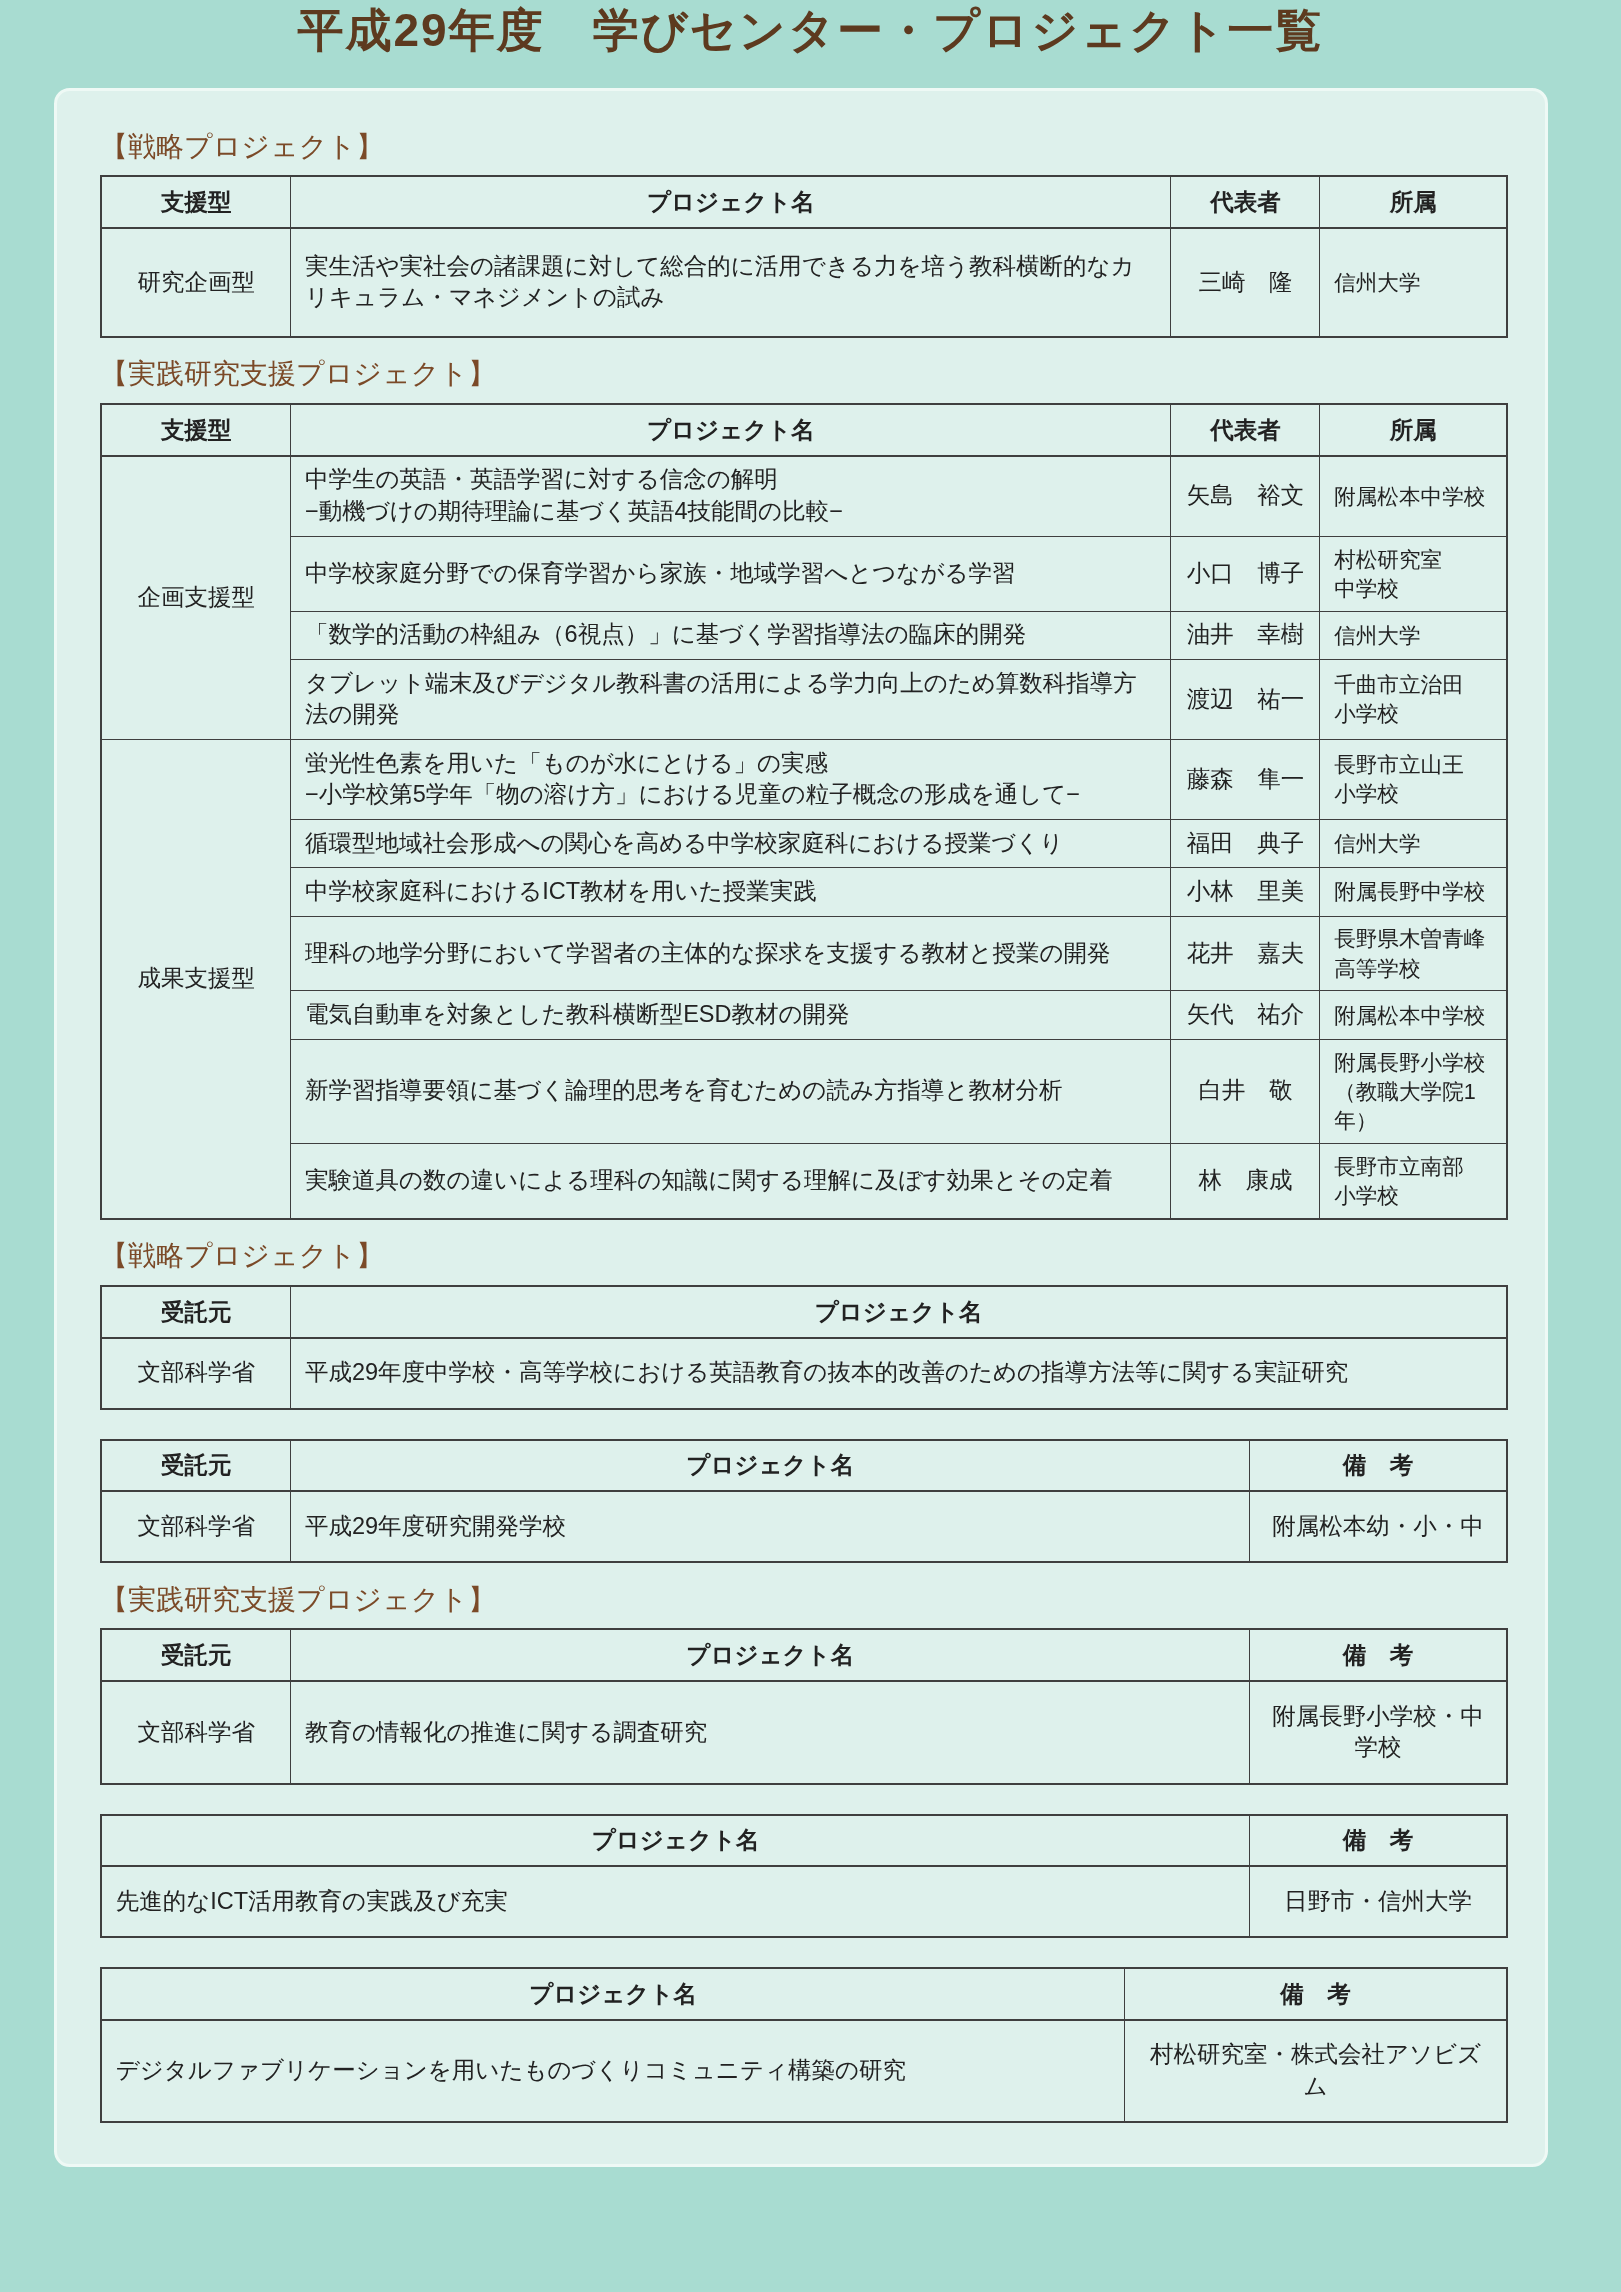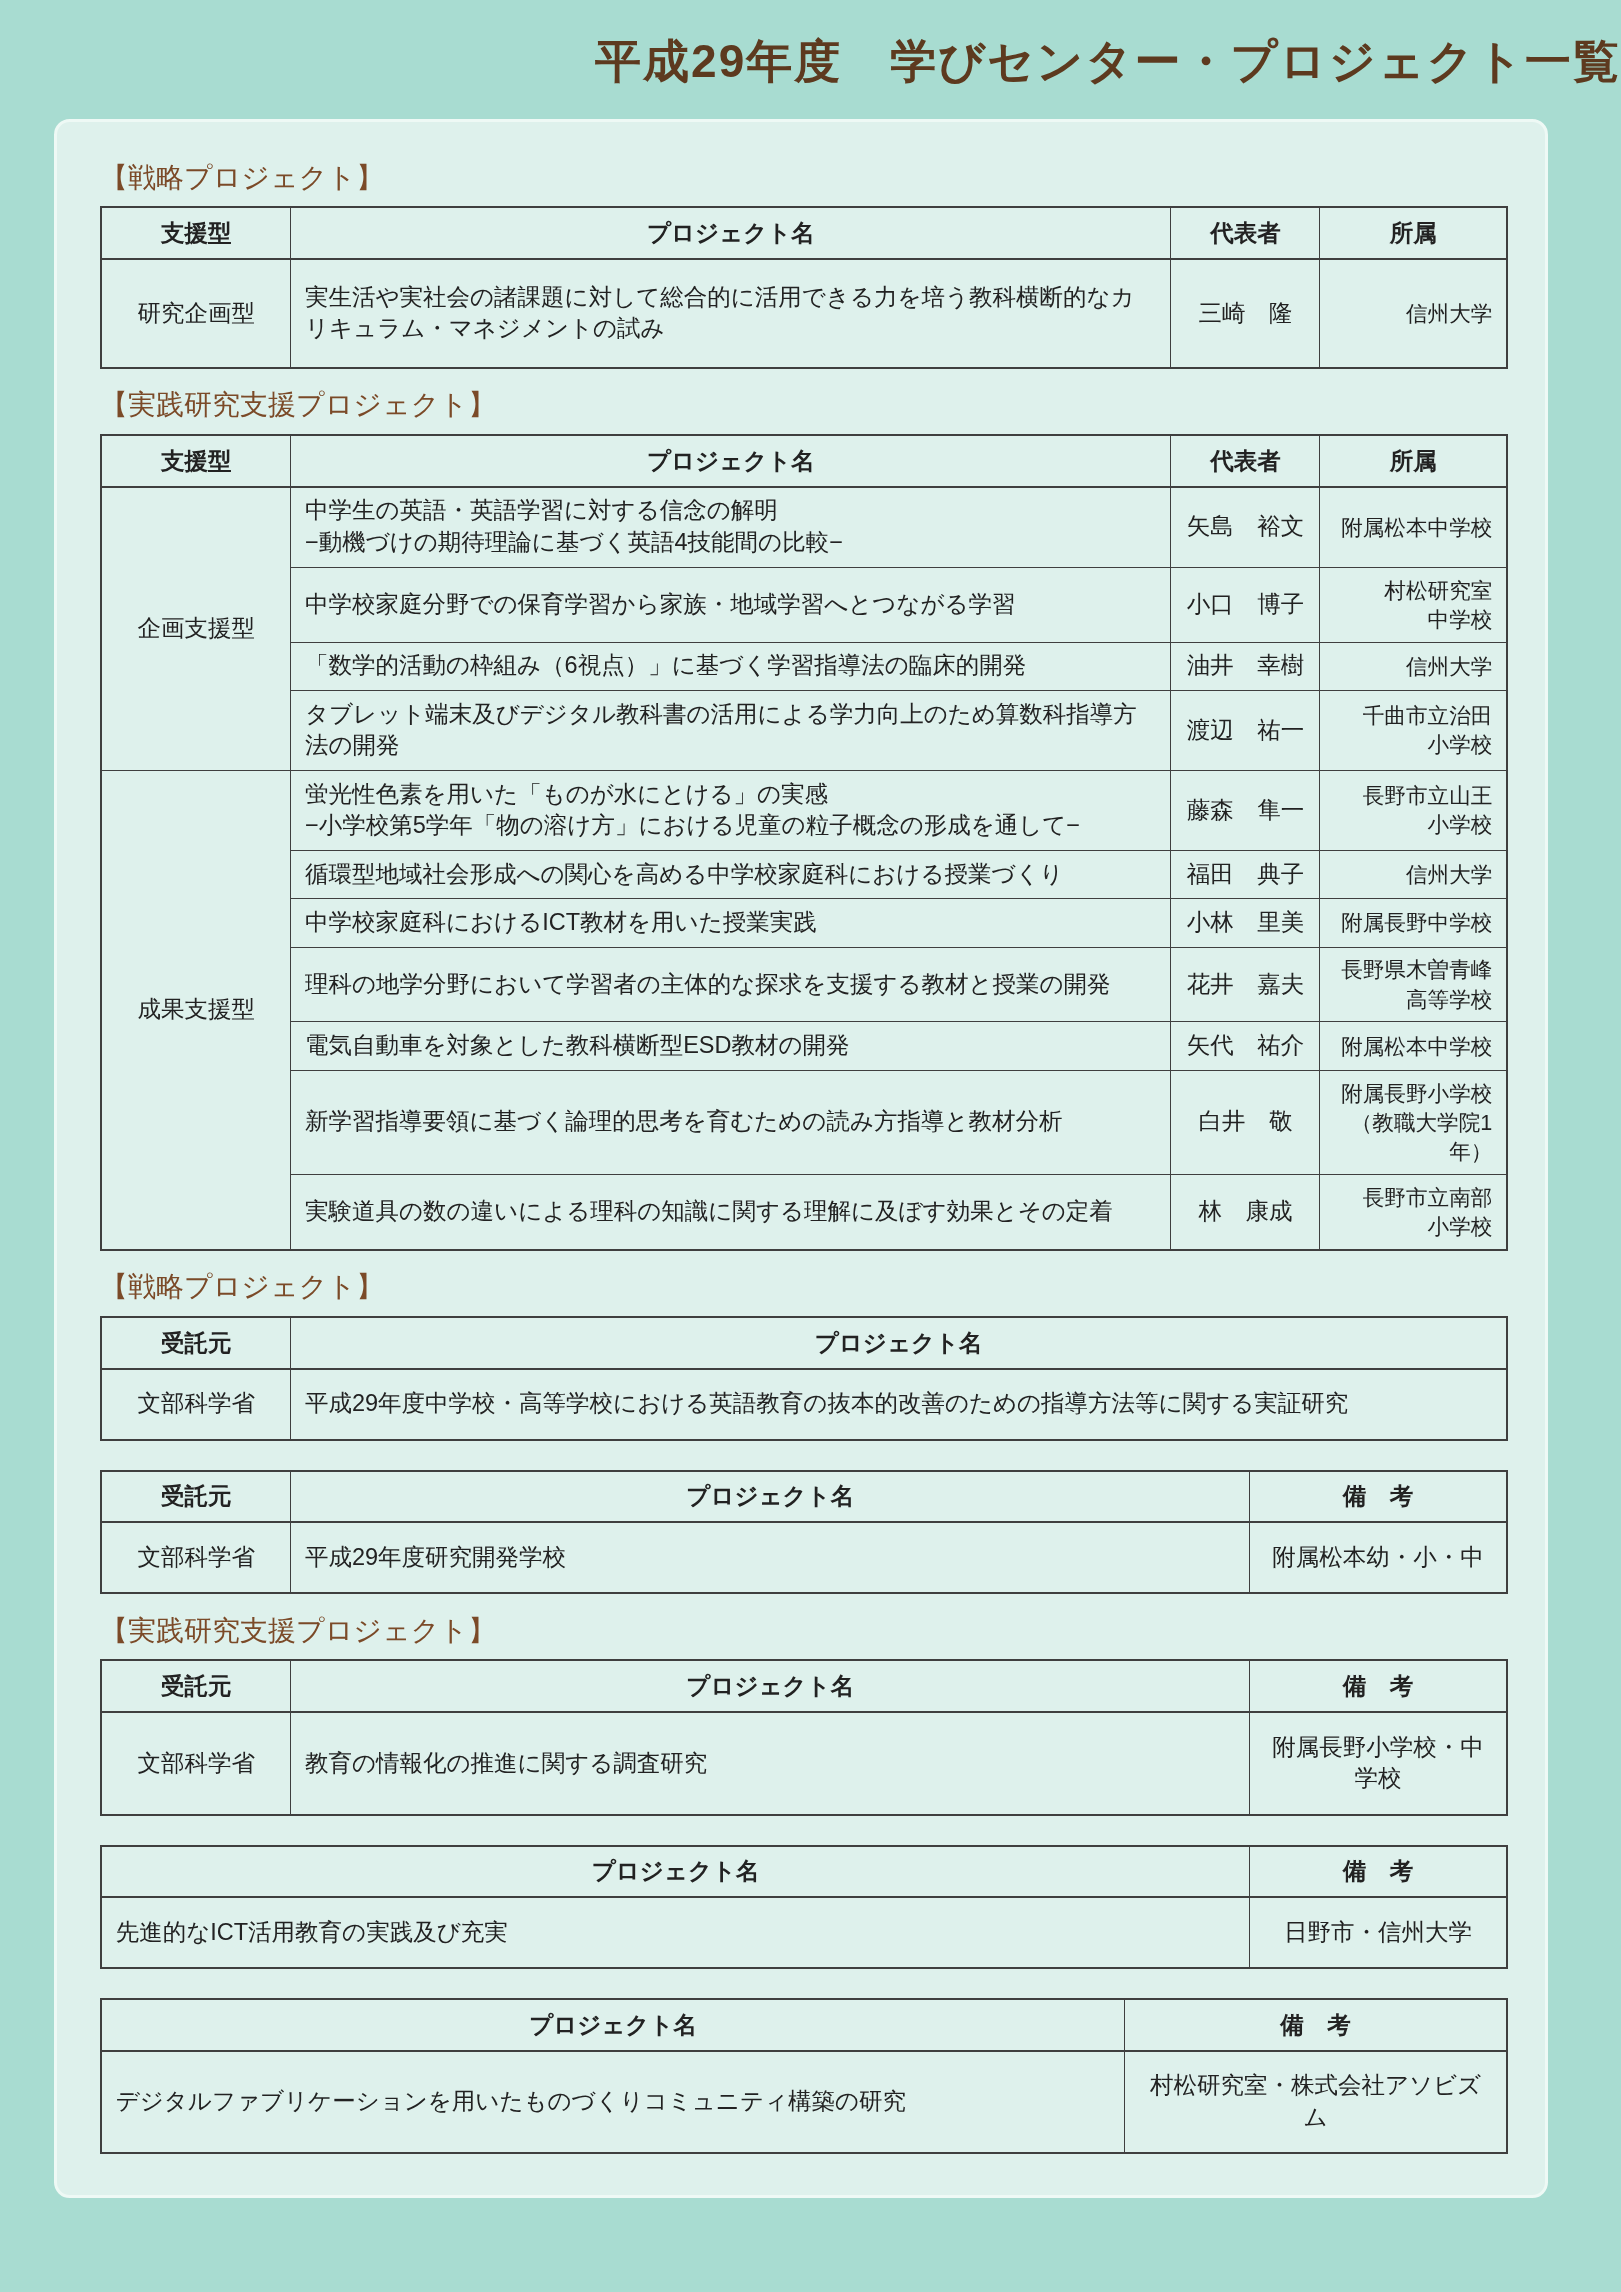--- a/index.html
+++ b/index.html
@@ -17,22 +17,21 @@
   html,body{margin:0;padding:0;}
   body{
     width:1621px;
     min-height:2293px;
     background:var(--bg);
     font-family:"Liberation Sans", sans-serif;
     color:var(--text);
   }
   .page-title{
     margin:0;
-    padding-top:31px;
-    text-align:right;
+    text-align:center;
     font-size:46px;
     font-weight:bold;
     letter-spacing:2px;
     color:var(--title);
   }
   .panel{
     width:1494px;
     margin:25.5px 0 0 54px;
     background:var(--panel);
     border:3.9px solid var(--panel-border);
@@ -71,21 +70,21 @@
     text-align:center;
     padding:8.8px 5.9px;
   }
   .tbl td{
     padding:7.8px 13.7px;
     line-height:1.35;
     vertical-align:middle;
   }
   .c{text-align:center;}
   .name{white-space:pre-line;text-align:left;}
-  .org{font-size:21.6px;line-height:1.3;white-space:pre-line;text-align:right;}
+  .org{font-size:21.6px;line-height:1.3;white-space:pre-line;text-align:left;}
   .t1 tbody td{padding:21.6px 13.7px;}
   .roomy tbody td{padding:18.6px 13.7px;}
 </style>
 </head>
 <body>
 
 <h1 class="page-title">平成29年度　学びセンター・プロジェクト一覧</h1>
 
 <div class="panel">
 

